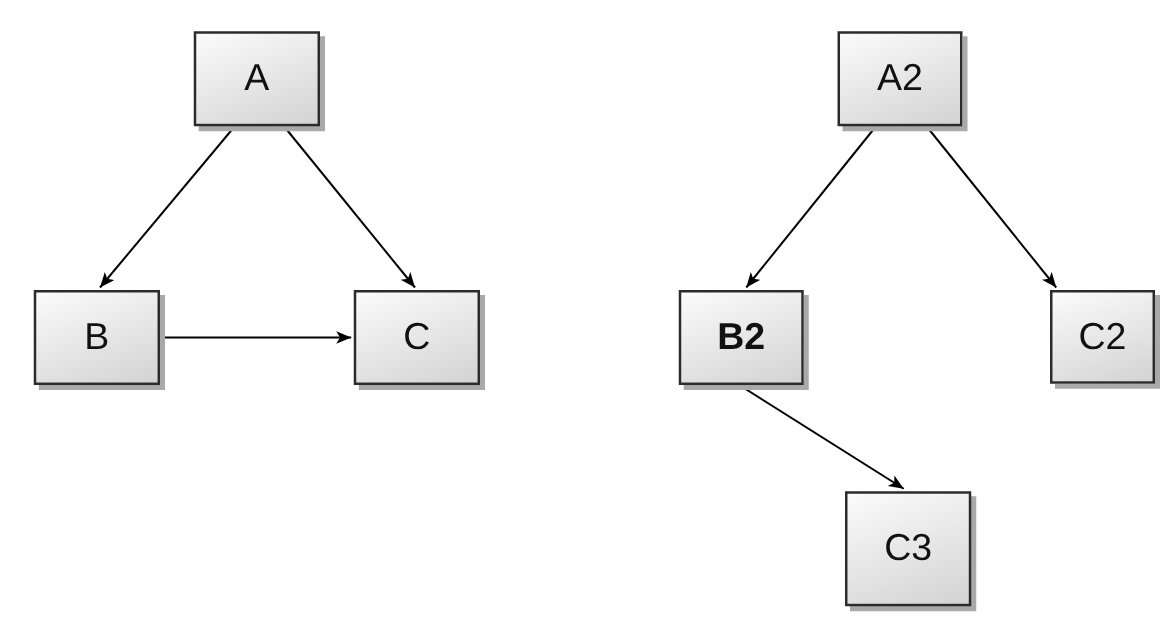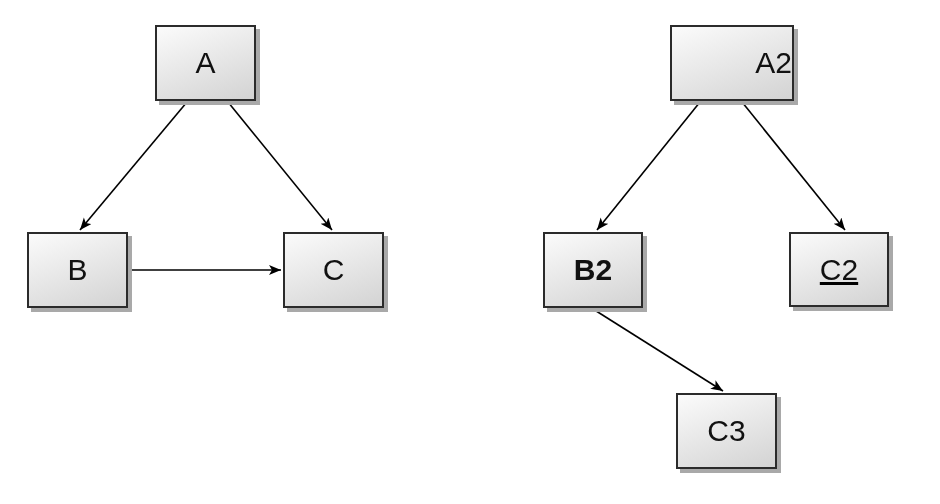--- a/index.html
+++ b/index.html
@@ -70,25 +70,25 @@
     </svg>
 <div class="node" style="left: 155px; top: 25px; width: 101px; height: 76px;">
       <span class="node-label">A</span>
     </div>
     <div class="node" style="left: 27px; top: 232px; width: 101px; height: 76px;">
       <span class="node-label">B</span>
     </div>
     <div class="node" style="left: 283px; top: 232px; width: 101px; height: 76px;">
       <span class="node-label">C</span>
     </div>
-    <div class="node" style="left: 670px; top: 25px; width: 124px; height: 76px; justify-content: flex-end;">
+    <div class="node" style="left: 670px; top: 25px; width: 100px; height: 76px;">
       <span class="node-label">A2</span>
     </div>
     <div class="node" style="left: 543px; top: 232px; width: 100px; height: 76px; font-weight: bold;">
       <span class="node-label">B2</span>
     </div>
-    <div class="node" style="left: 789px; top: 232px; width: 100px; height: 75px; text-decoration: underline;">
+    <div class="node" style="left: 840px; top: 232px; width: 84px; height: 75px;">
       <span class="node-label">C2</span>
     </div>
-    <div class="node" style="left: 676px; top: 393px; width: 101px; height: 76px;">
+    <div class="node" style="left: 676px; top: 393px; width: 101px; height: 92px;">
       <span class="node-label">C3</span>
     </div>
   </div>
 
 </body></html>

